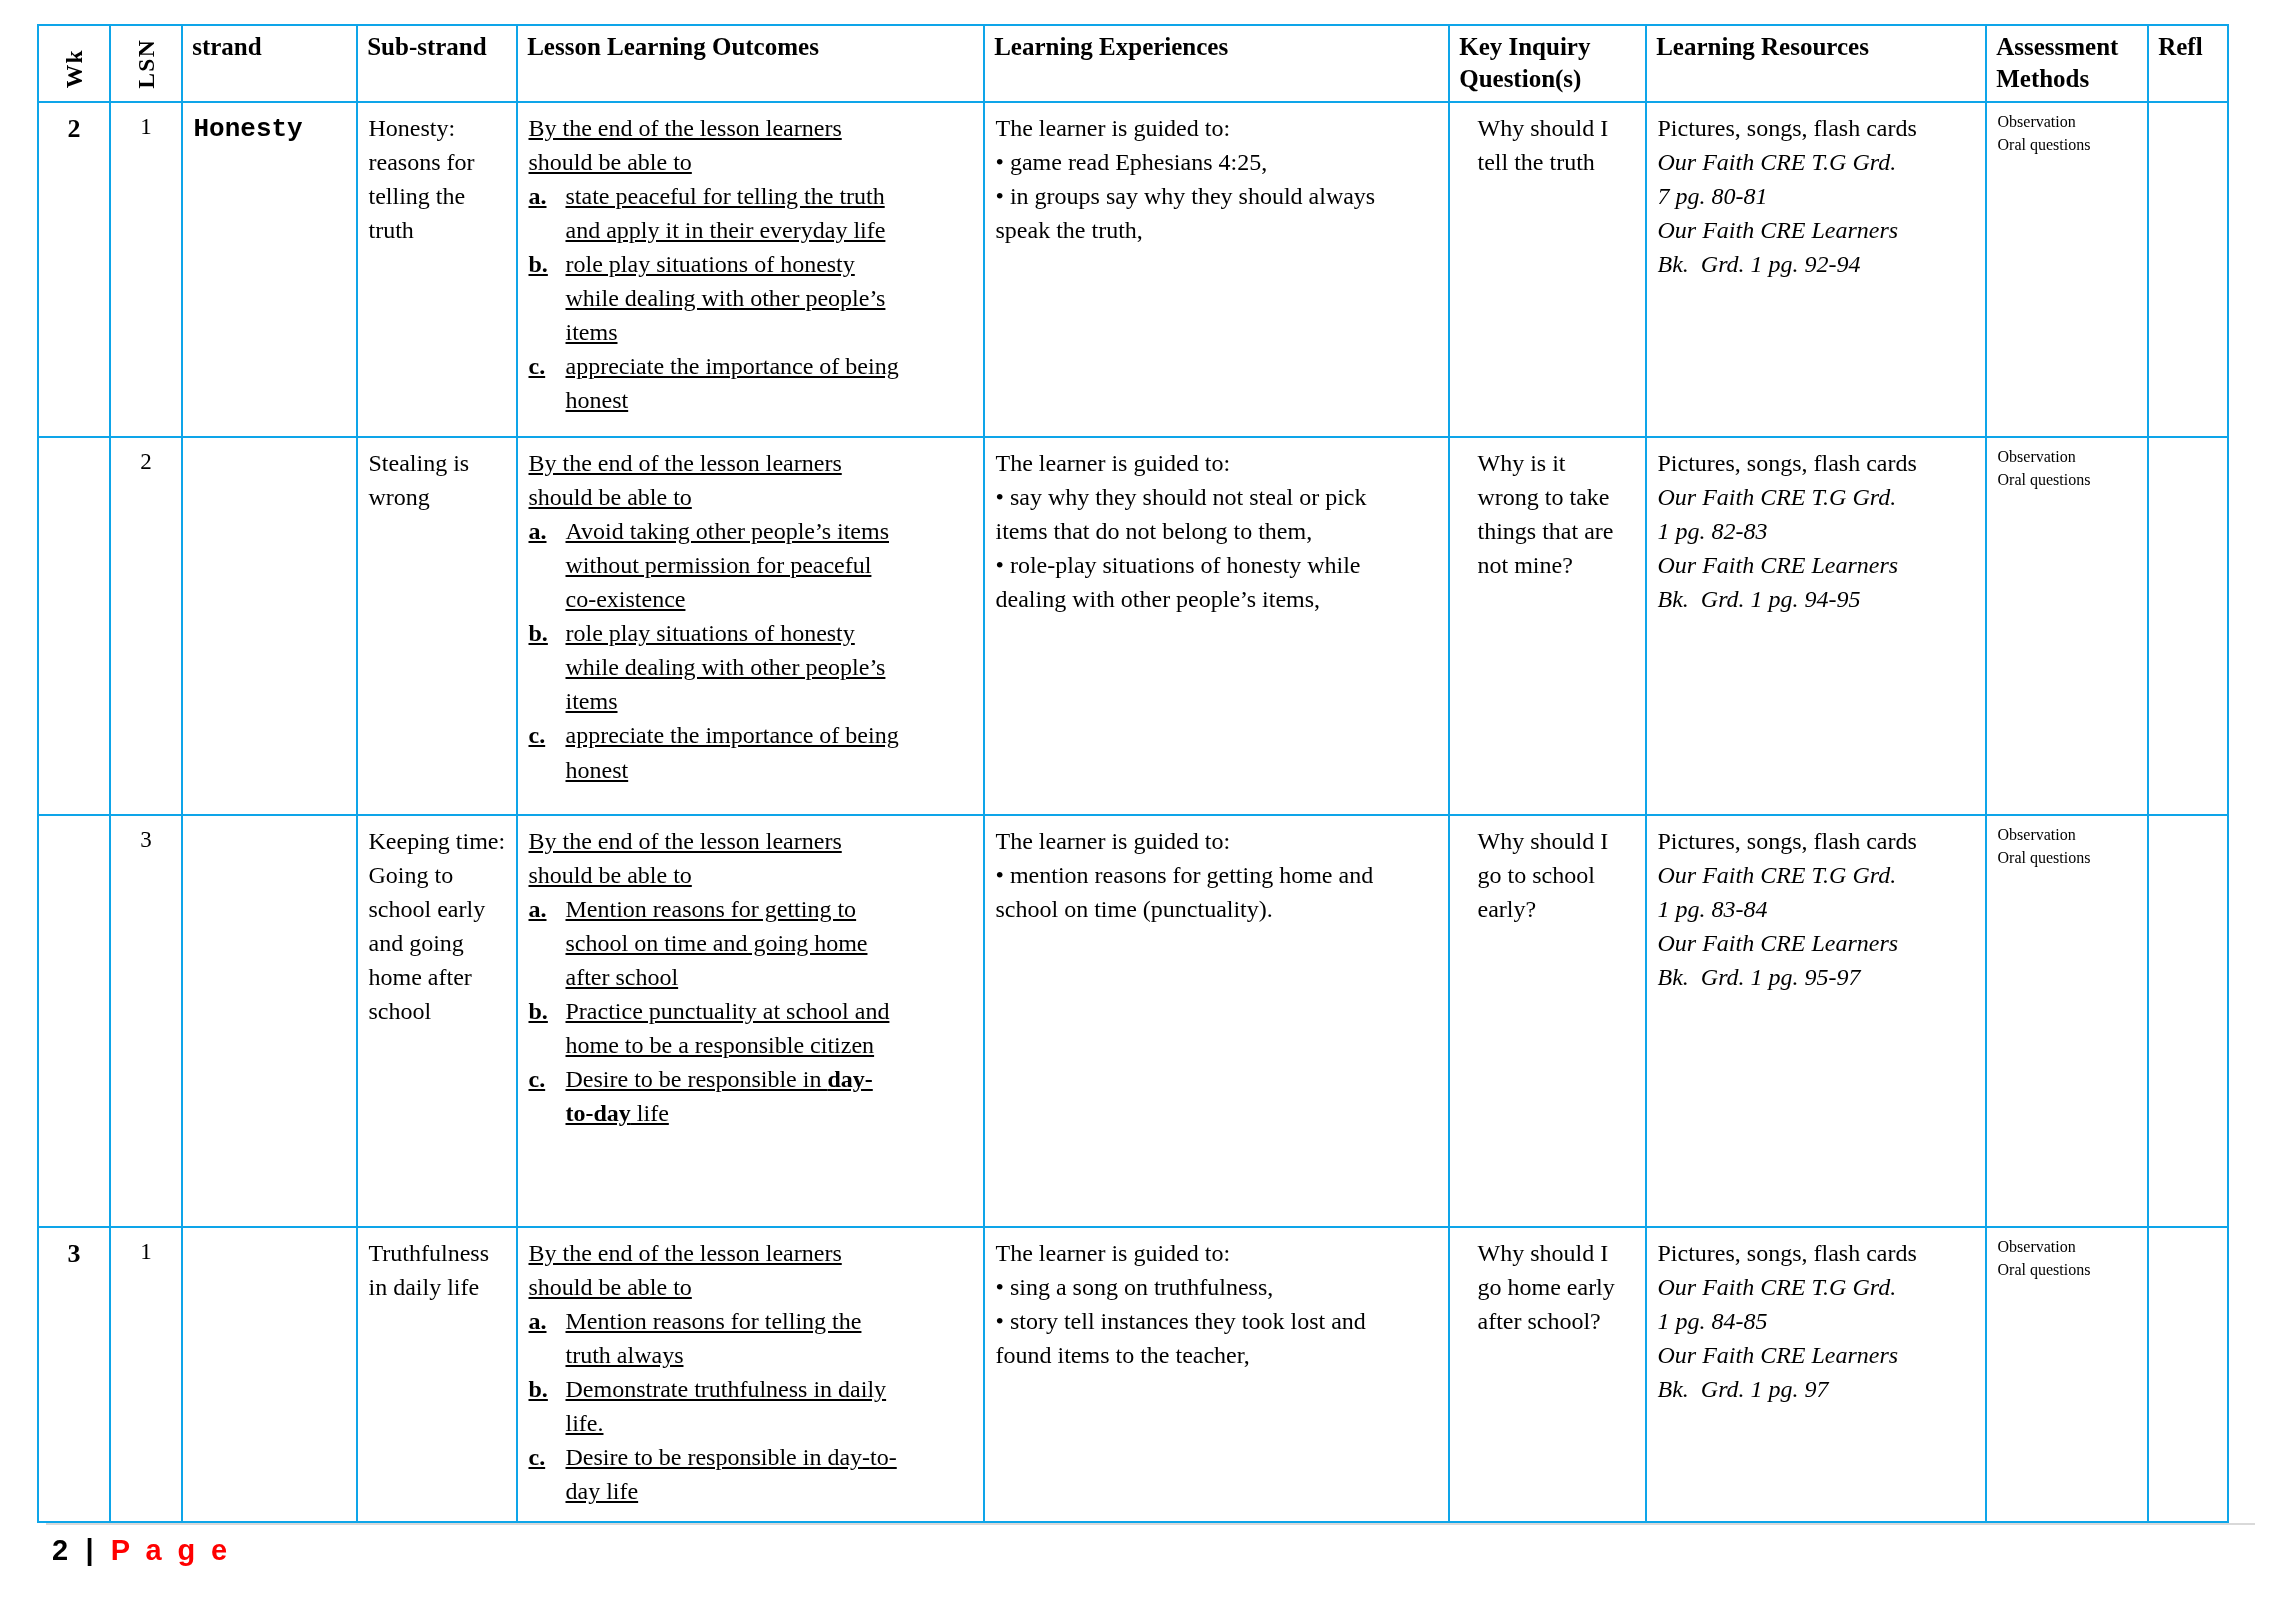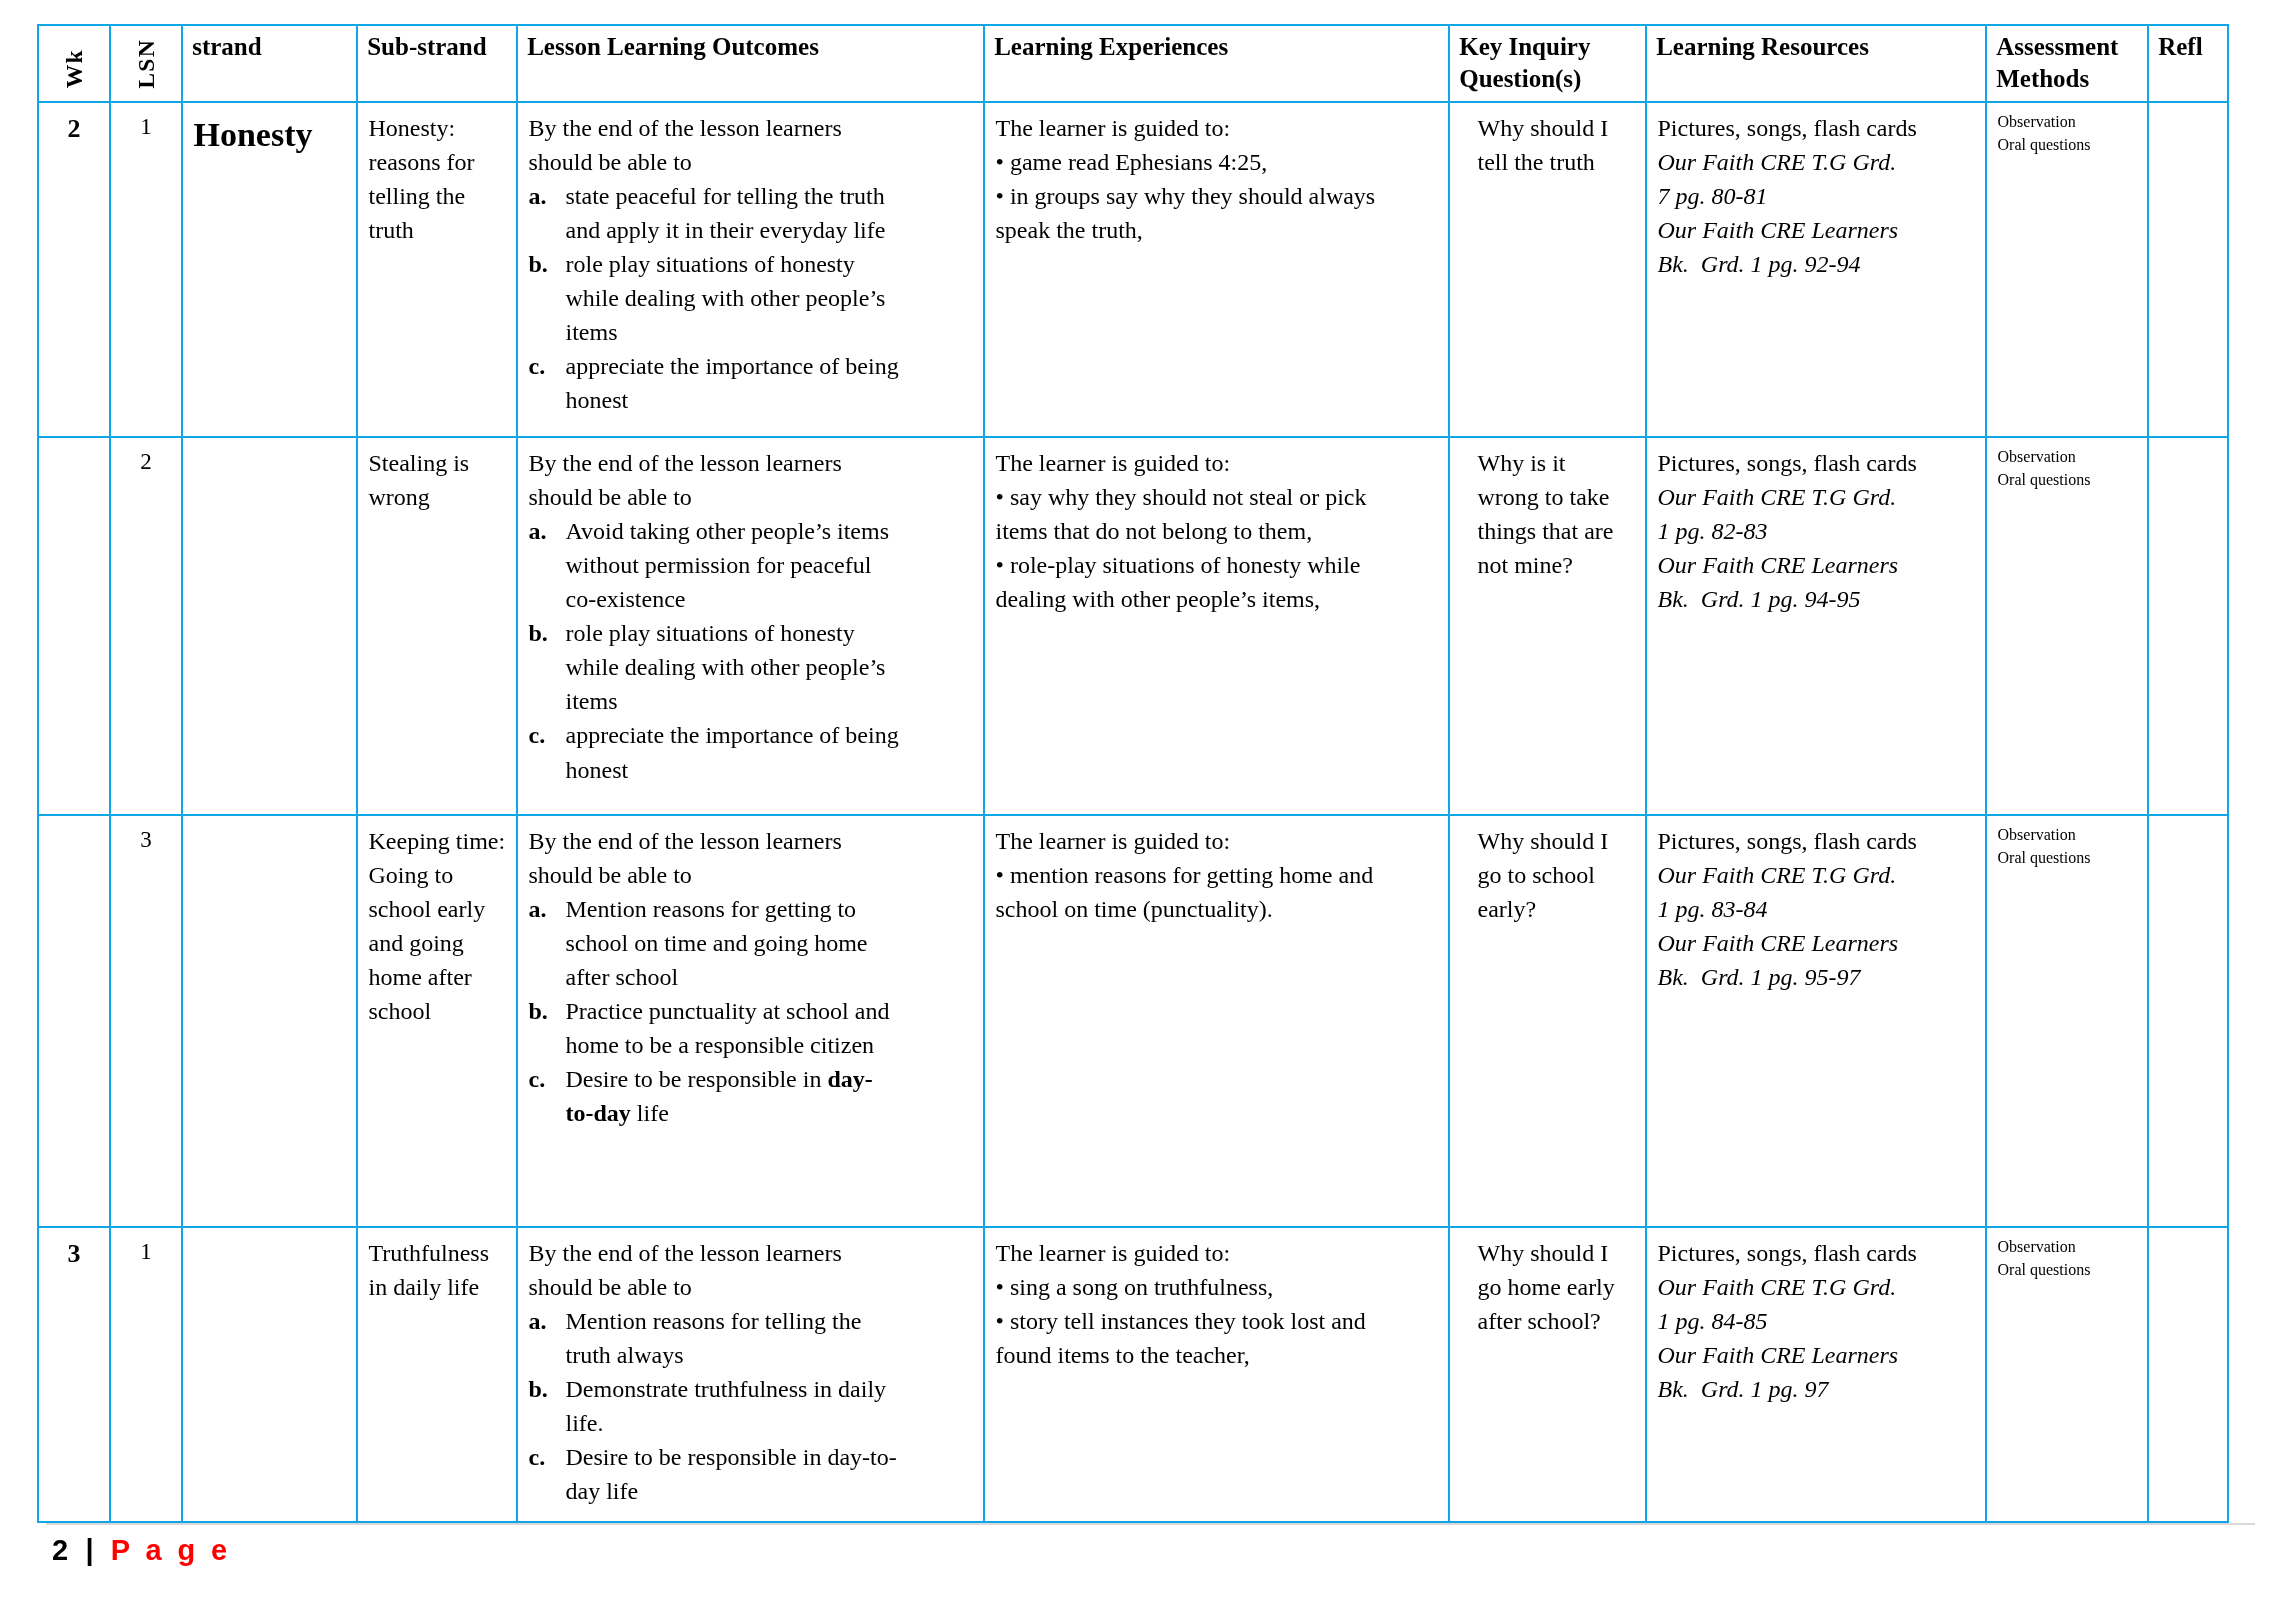--- a/index.html
+++ b/index.html
@@ -8,22 +8,22 @@
   table.sow{position:absolute;left:37px;top:23.6px;width:2189px;border-collapse:collapse;
         table-layout:fixed;border:2.6px solid #000;}
   .sow th,.sow td{border:2px solid #0ea5e9;vertical-align:top;padding:7.9px 10.5px;
         font-size:24px;line-height:1.42;overflow:hidden;box-sizing:border-box;}
   .sow th{font-weight:bold;text-align:left;padding:5.2px 9.2px;line-height:1.3;font-size:25px;}
   th.vcell{vertical-align:bottom;text-align:center;padding-bottom:3.9px;}
   .vert{display:inline-block;writing-mode:vertical-rl;transform:rotate(180deg);
         font-weight:bold;font-size:23.6px;letter-spacing:1.3px;}
   .wk-val{text-align:center;font-weight:bold;font-size:26px;}
   .lsn-val{text-align:center;font-size:23px;}
-  .strand{font-weight:bold;font-size:34px;}
-  td.outcomes-cell{padding-right:84px;}
+  .strand{font-weight:bold;font-size:26px;font-family:Liberation Mono, monospace;}
+  td.outcomes-cell{padding-right:84px;text-decoration:underline;}
   td.experiences-cell{padding-right:60px;}
   .oitem{display:flex;}
   .olabel{flex:0 0 37px;font-weight:bold;}
   .otext{flex:1;}
   .bseg{font-weight:bold;}
   .bline{}
   .kinner{max-width:141px;margin-left:17px;}
   .rplain{}
   .iline{font-style:italic;white-space:pre-wrap;}
   .ainner{max-width:113px;overflow-wrap:anywhere;font-size:16px;}

